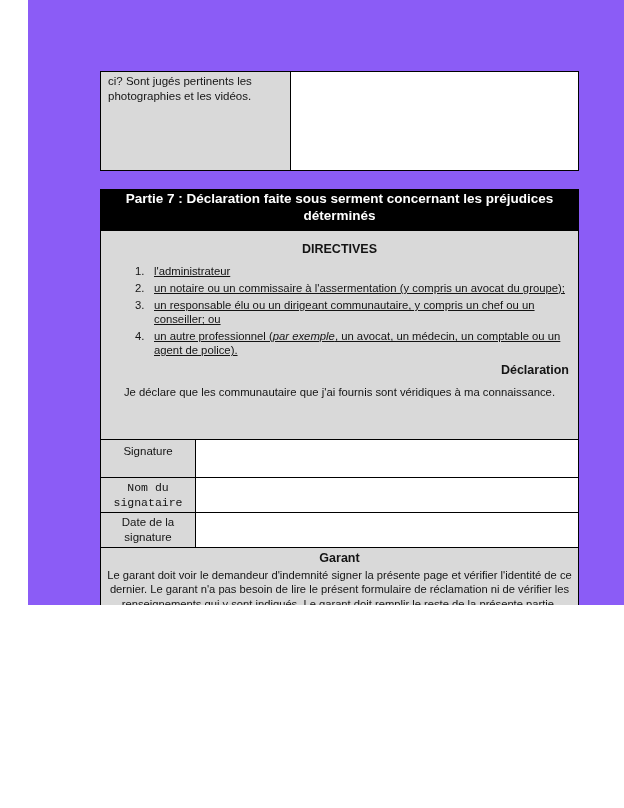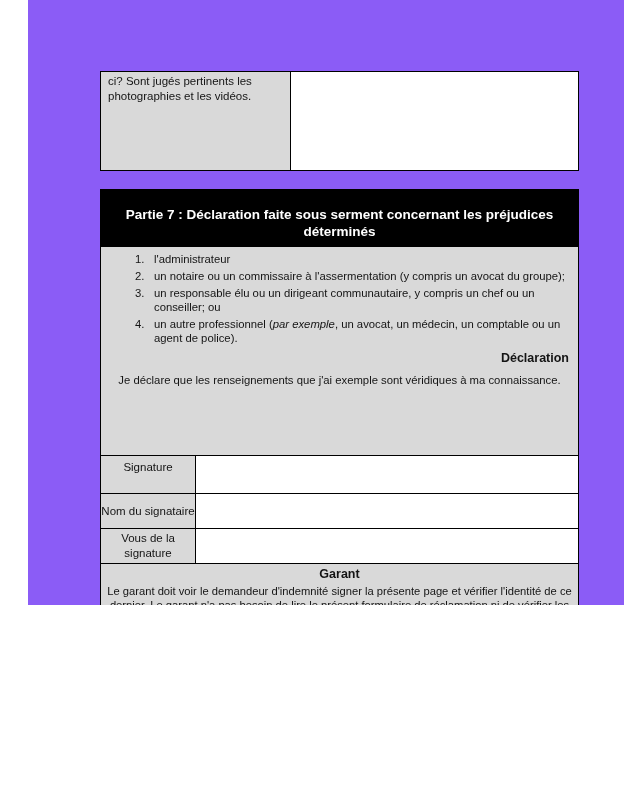--- a/index.html
+++ b/index.html
@@ -41,21 +41,21 @@
     border: 1px solid #000;
   }
 
   .black-header {
     background: #000000;
     color: #ffffff;
     font-weight: bold;
     font-size: 13.5px;
     line-height: 17px;
     text-align: center;
-    padding: 16px 8px 6px;
+    padding: 0 8px 6px;
   }
 
   .directives {
     background: #d9d9d9;
     border-top: 1px solid #000;
     height: 209px;
     padding: 5px 9px 6px;
     font-size: 11.3px;
     line-height: 14px;
   }
@@ -63,42 +63,42 @@
     text-align: center;
     font-weight: bold;
     font-size: 12.5px;
     line-height: 15px;
   }
   .directives .section-title { margin: 6px 0 7px; }
   .directives-intro { margin: 0 0 5px 1px; }
   .dir-list { margin-left: 25px; }
   .dir-item { display: flex; margin-bottom: 3px; }
   .dir-item .num { width: 19px; flex: none; }
-  .dir-item .itext { flex: 1; }
+  .dir-item .itext { flex: 1; text-decoration: underline; }
   .decl-title { margin: 14px 0 6px; text-align: right; }
   .decl-text { text-align: center; }
 
   .frow { display: flex; border-top: 1px solid #000; }
   .flabel {
     width: 95px; flex: none;
     background: #d9d9d9;
     border-right: 1px solid #000;
     text-align: center;
     font-size: 11.5px;
     line-height: 15px;
     padding: 2px 0;
     display: flex;
     justify-content: center;
     align-items: center;
   }
   .flabel.top { align-items: flex-start; padding-top: 4px; }
   .fvalue { flex: 1; background: #ffffff; }
 
   .r-sig1 { height: 38px; }
-  .r-nomsig { height: 35px; }
+  .r-nomsig { height: 35px; font-family: Liberation Mono, monospace; }
   .r-datesig { height: 35px; }
   .r-sig2 { height: 39px; }
   .r-nomgar { height: 18px; }
   .r-date { height: 21px; }
 
   .garant-section {
     background: #d9d9d9;
     border-top: 1px solid #000;
     height: 63px;
     padding: 2px 3px;
@@ -120,20 +120,21 @@
     <div class="remarks-input-cell"></div>
   </div>
 
   <div class="part7-table">
 
     <div class="black-header">
       <div>Partie 7 : Déclaration faite sous serment concernant les préjudices déterminés</div>
     </div>
 
     <div class="directives">
+      <div class="section-title">DIRECTIVES</div>
 
       <div class="dir-list">
         <div class="dir-item">
           <span class="num">1.</span>
           <span class="itext"><span>l'administrateur</span><i></i><span></span></span>
         </div>
         <div class="dir-item">
           <span class="num">2.</span>
           <span class="itext"><span>un notaire ou un commissaire à l'assermentation (y compris un avocat du groupe);</span><i></i><span></span></span>
         </div>
@@ -141,33 +142,33 @@
           <span class="num">3.</span>
           <span class="itext"><span>un responsable élu ou un dirigeant communautaire, y compris un chef ou un conseiller; ou</span><i></i><span></span></span>
         </div>
         <div class="dir-item">
           <span class="num">4.</span>
           <span class="itext"><span>un autre professionnel (</span><i>par exemple</i><span>, un avocat, un médecin, un comptable ou un agent de police).</span></span>
         </div>
       </div>
 
       <div class="section-title decl-title">Déclaration</div>
-      <div class="decl-text">Je déclare que les renseignements que j'ai exemple sont véridiques à ma connaissance.</div>
+      <div class="decl-text">Je déclare que les communautaire que j'ai fournis sont véridiques à ma connaissance.</div>
     </div>
 
     <div class="frow r-sig1">
       <div class="flabel top">Signature</div>
       <div class="fvalue"></div>
     </div>
     <div class="frow r-nomsig">
       <div class="flabel">Nom du signataire</div>
       <div class="fvalue"></div>
     </div>
     <div class="frow r-datesig">
-      <div class="flabel">Vous de la signature</div>
+      <div class="flabel">Date de la signature</div>
       <div class="fvalue"></div>
     </div>
 
     <div class="garant-section">
       <div class="section-title">Garant</div>
       <div class="garant-text">Le garant doit voir le demandeur d'indemnité signer la présente page et vérifier l'identité de ce dernier. Le garant n'a pas besoin de lire le présent formulaire de réclamation ni de vérifier les renseignements qui y sont indiqués. Le garant doit remplir le reste de la présente partie.</div>
     </div>
 
     <div class="frow r-sig2">
       <div class="flabel top">Signature</div>

